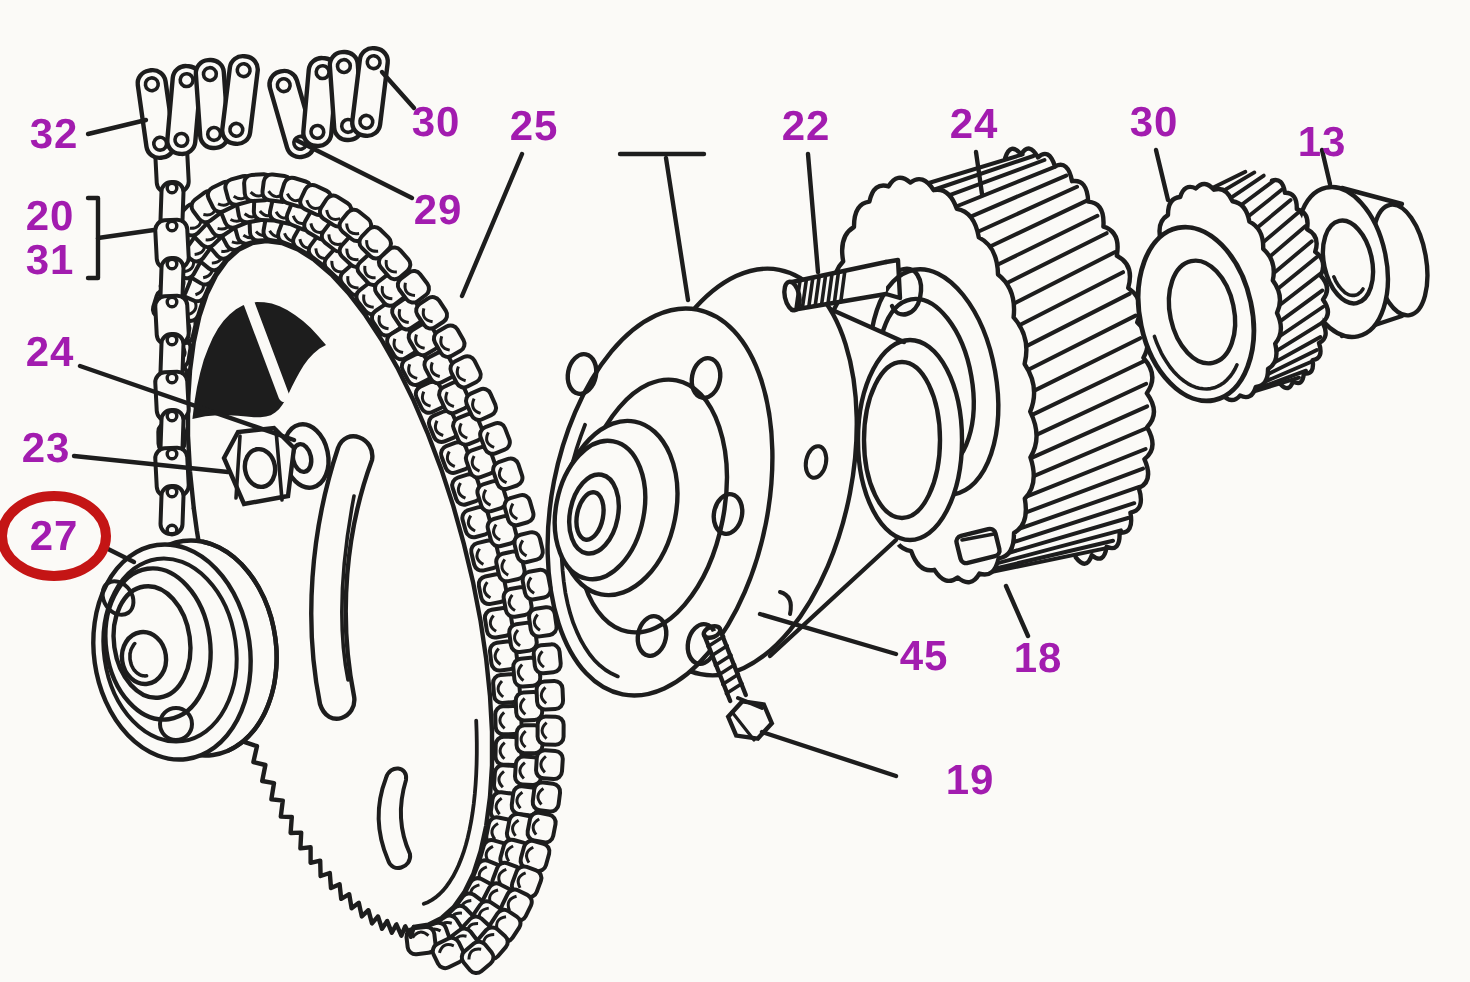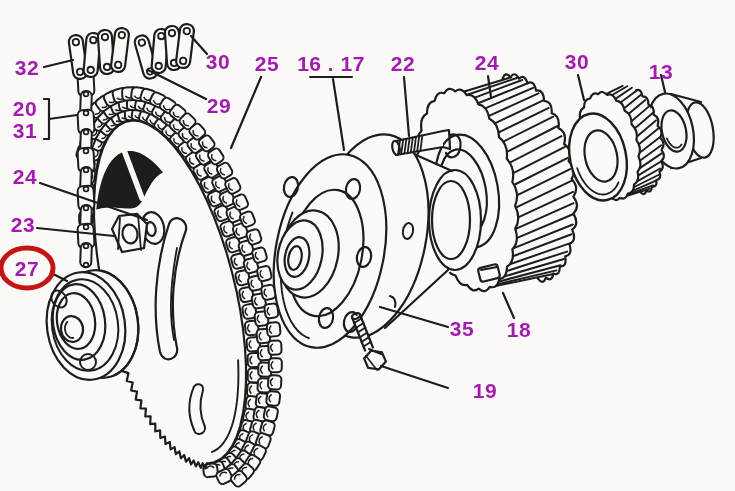--- a/index.html
+++ b/index.html
@@ -743,24 +743,23 @@
         <path d="M310,77 L352,77" fill="none" stroke="#1d1d1d" stroke-width="2.2" stroke-linecap="round" stroke-linejoin="round"></path>
         <ellipse cx="27" cy="268" rx="26" ry="20" transform="rotate(0 27 268)" fill="none" stroke="#c41515" stroke-width="5"></ellipse>
       </g>
     </svg>
   <div class="label" style="left:27px;top:68px">32</div>
   <div class="label" style="left:218px;top:62px">30</div>
   <div class="label" style="left:219px;top:106px">29</div>
   <div class="label" style="left:25px;top:109px">20</div>
   <div class="label" style="left:25px;top:131px">31</div>
   <div class="label" style="left:267px;top:64px">25</div>
-  <div class="label" style="left:331px;top:64px">16 . 17</div>
   <div class="label" style="left:403px;top:64px">22</div>
   <div class="label" style="left:487px;top:63px">24</div>
   <div class="label" style="left:577px;top:62px">30</div>
   <div class="label" style="left:661px;top:72px">13</div>
   <div class="label" style="left:25px;top:177px">24</div>
   <div class="label" style="left:23px;top:225px">23</div>
   <div class="label" style="left:27px;top:269px">27</div>
-  <div class="label" style="left:462px;top:329px">35</div>
+  <div class="label" style="left:462px;top:329px">45</div>
   <div class="label" style="left:485px;top:391px">19</div>
   <div class="label" style="left:519px;top:330px">18</div>
 </div>
 
 </body></html>

